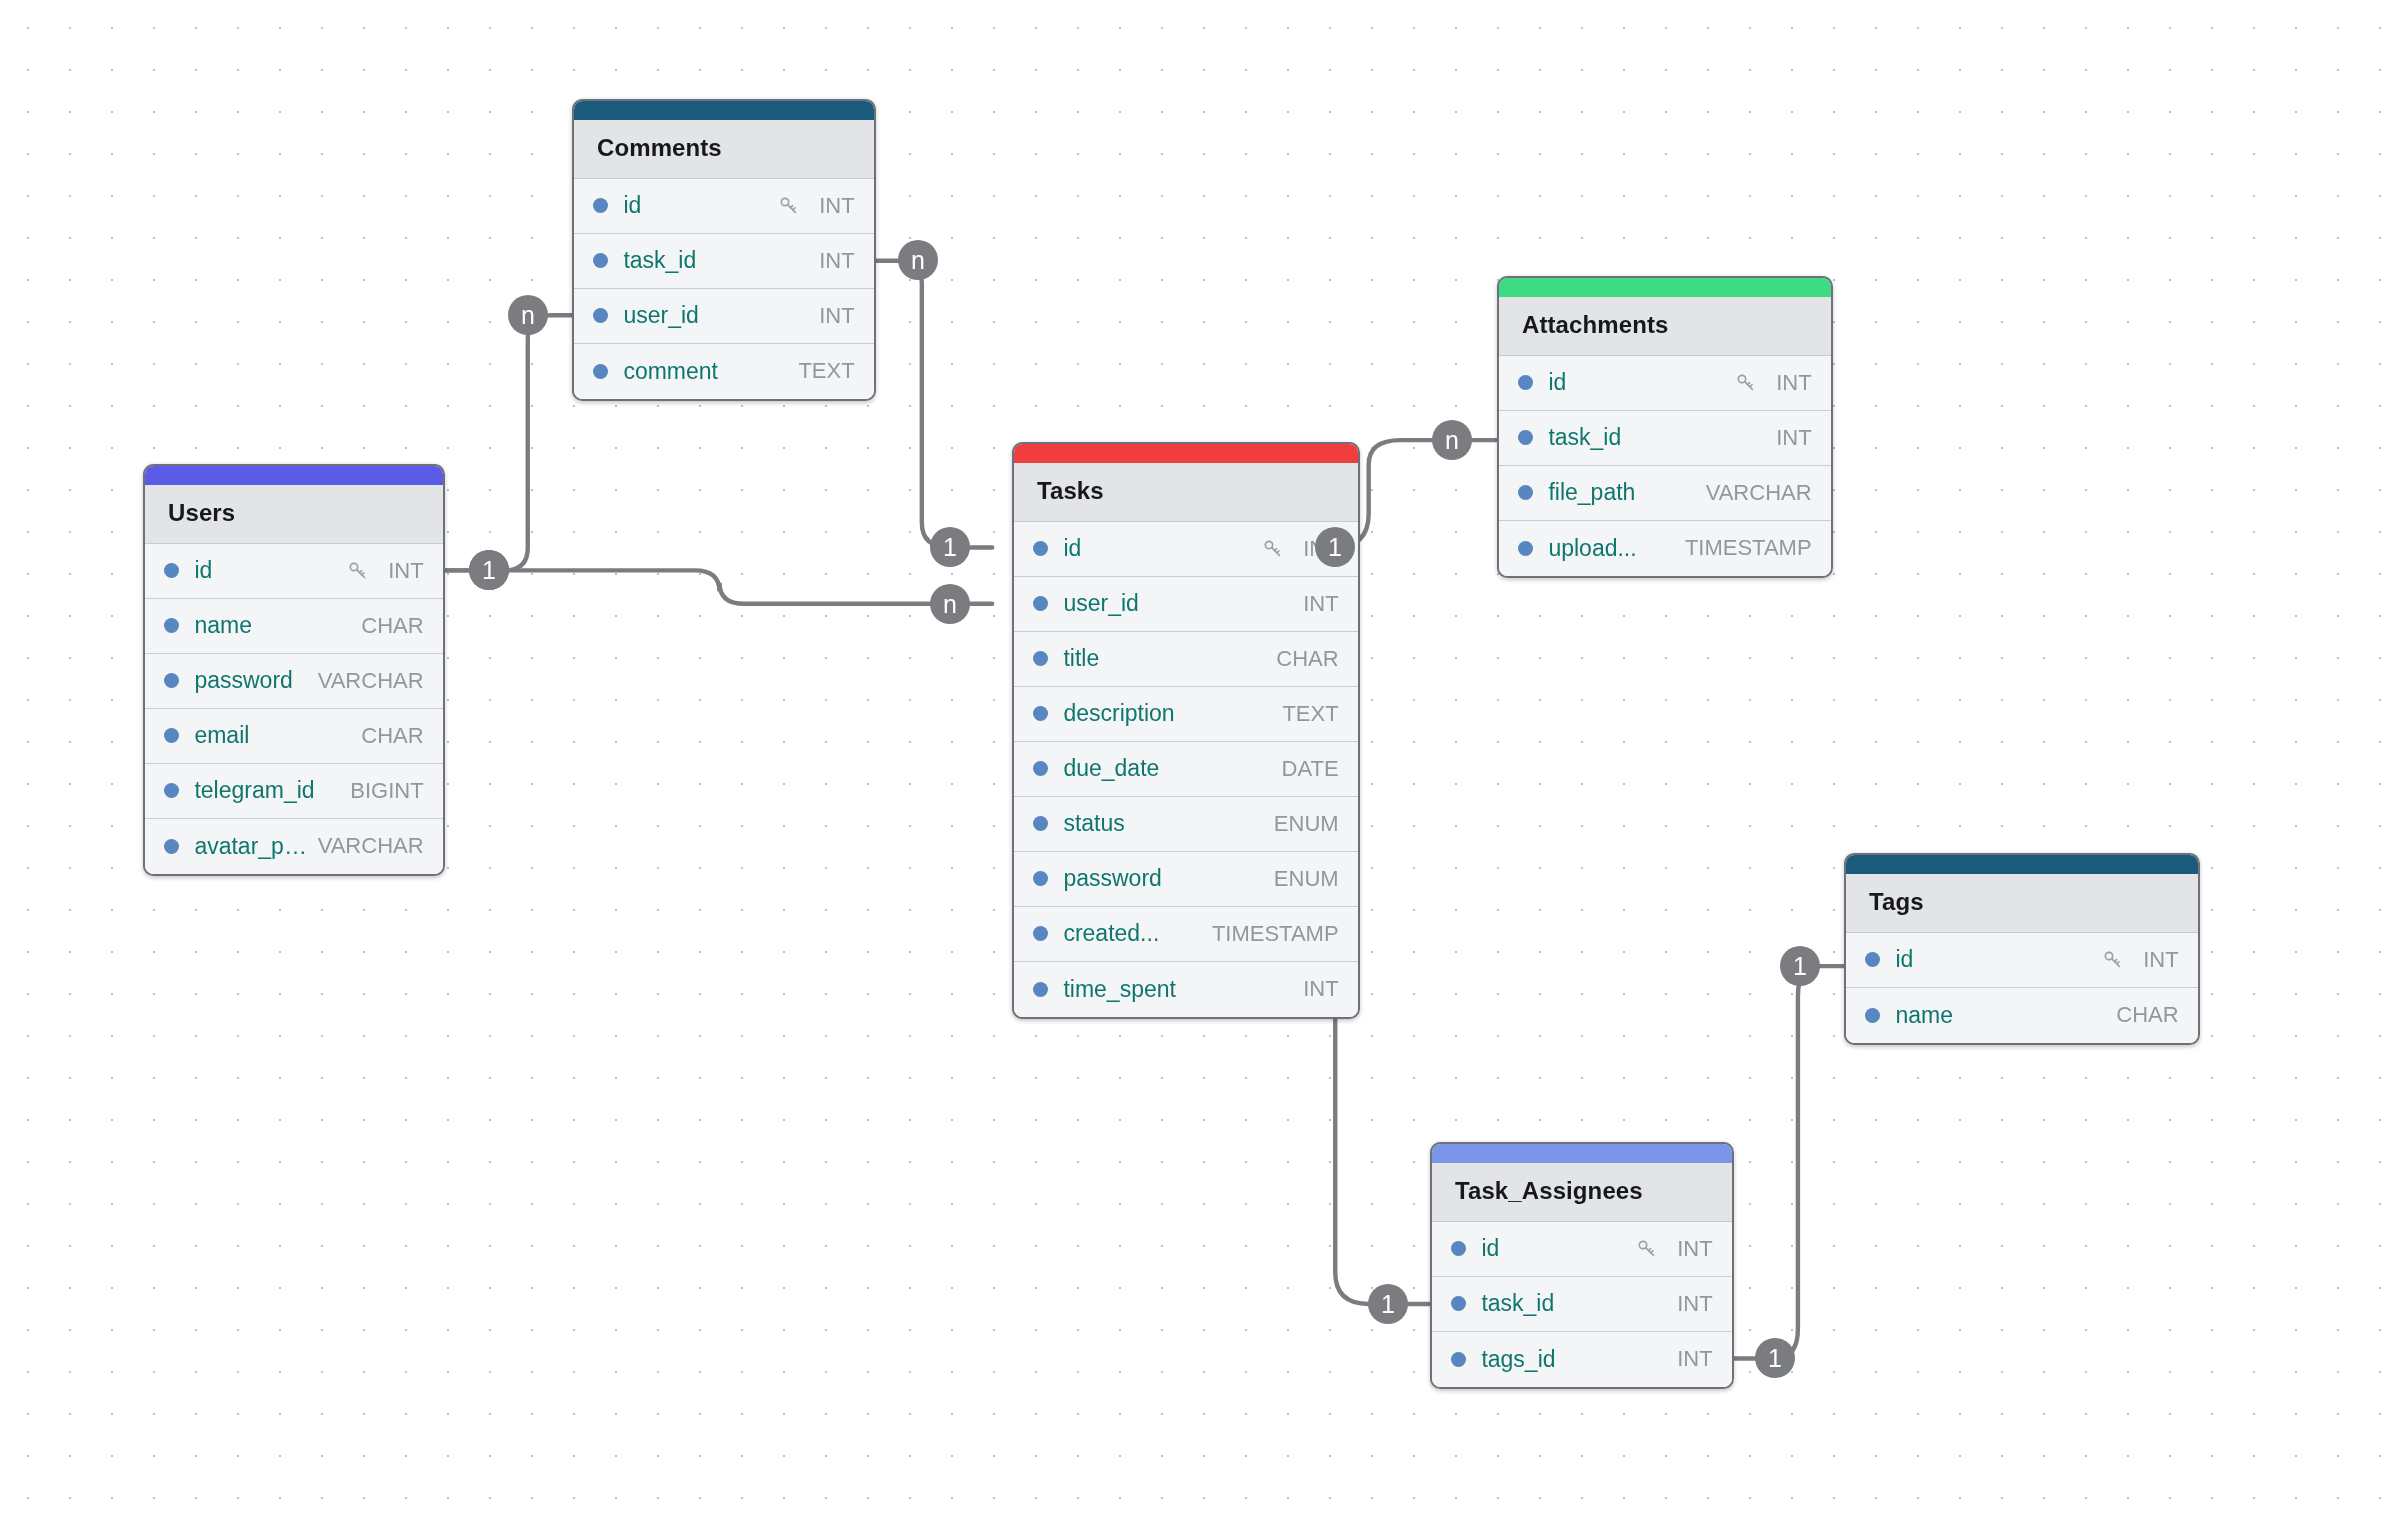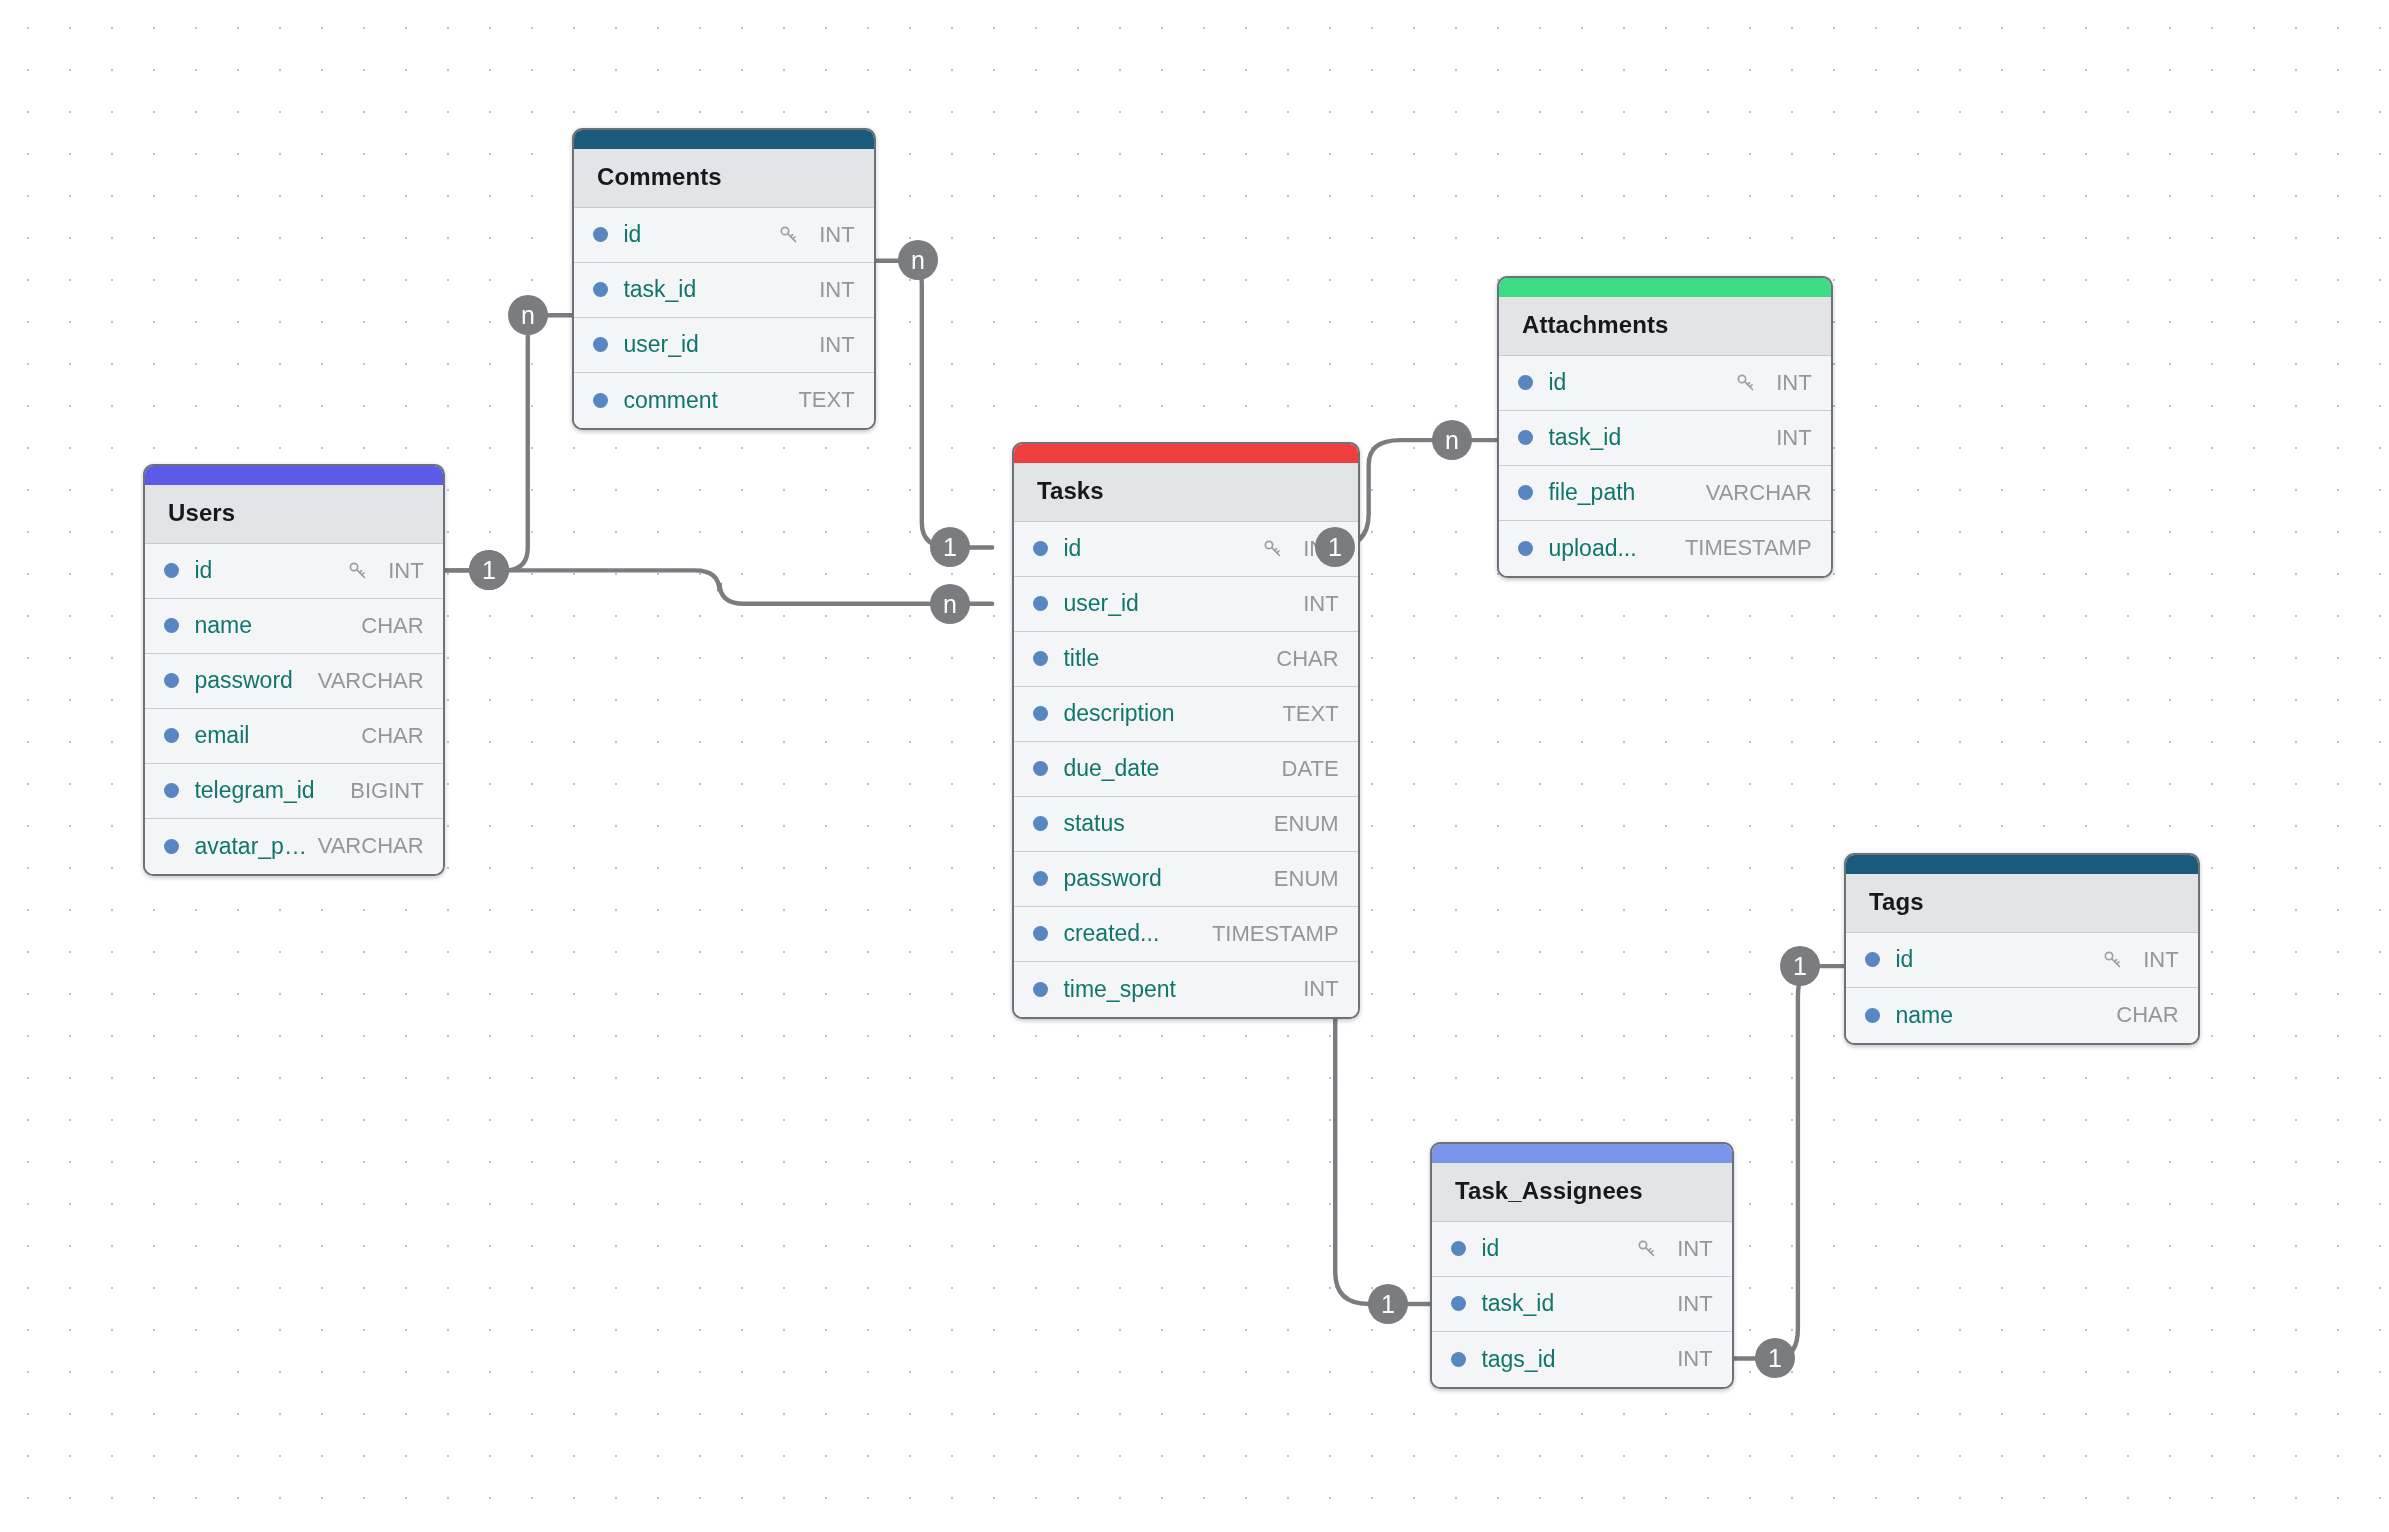--- a/index.html
+++ b/index.html
@@ -83,21 +83,21 @@
 <svg id="edges" viewBox="0 0 2716 1742" xmlns="http://www.w3.org/2000/svg">
     <path d="M 506 648 L 556 648 L 574 648 Q 600 648 600 622 L 600 384 Q 600 358 626 358 L 650 358" fill="none" stroke="#7a7c80" stroke-width="5" stroke-linecap="round"></path>
     <path d="M 506 648 L 790 648 Q 818 648 818 672 L 818 662 Q 818 686 846 686 L 1080 686 L 1128 686" fill="none" stroke="#7a7c80" stroke-width="5" stroke-linecap="round"></path>
     <path d="M 1128 622 L 1080 622 Q 1048 622 1048 594 L 1048 322 Q 1048 296 1020 296 L 996 296" fill="none" stroke="#7a7c80" stroke-width="5" stroke-linecap="round"></path>
     <path d="M 1469 622 L 1516 622 Q 1556 622 1556 584 L 1556 528 Q 1556 500 1592 500 L 1650 500 L 1702 500" fill="none" stroke="#7a7c80" stroke-width="5" stroke-linecap="round"></path>
     <path d="M 1518 640 L 1518 1446 Q 1518 1482 1556 1482 L 1578 1482 L 1625 1482" fill="none" stroke="#7a7c80" stroke-width="5" stroke-linecap="round"></path>
     <path d="M 1970 1544 L 2018 1544 Q 2044 1544 2044 1510 L 2044 1132 Q 2044 1098 2070 1098 L 2096 1098" fill="none" stroke="#7a7c80" stroke-width="5" stroke-linecap="round"></path>
   </svg>
 
 <div id="nodes">
-    <div class="table-node" style="left: 572px; top: 99px; width: 304px; margin-top: 29px;">
+    <div class="table-node" style="left: 572px; top: 99px; width: 304px;">
       <div class="accent" style="background: rgb(26, 90, 122);"></div>
       <div class="table-title">Comments</div>
       <div class="field-row">
         <span class="fdot"></span>
         <span class="fname">id</span>
         <span class="ftype">
           <span style="display: inline-flex;">
             <svg class="keyicon" viewBox="0 0 24 24" fill="none" stroke="#9aa0a6" stroke-width="1.9" stroke-linecap="round" stroke-linejoin="round">
               <circle cx="8" cy="8" r="4.2"></circle>
               <path d="M11.1 11.1 L20 20"></path>

